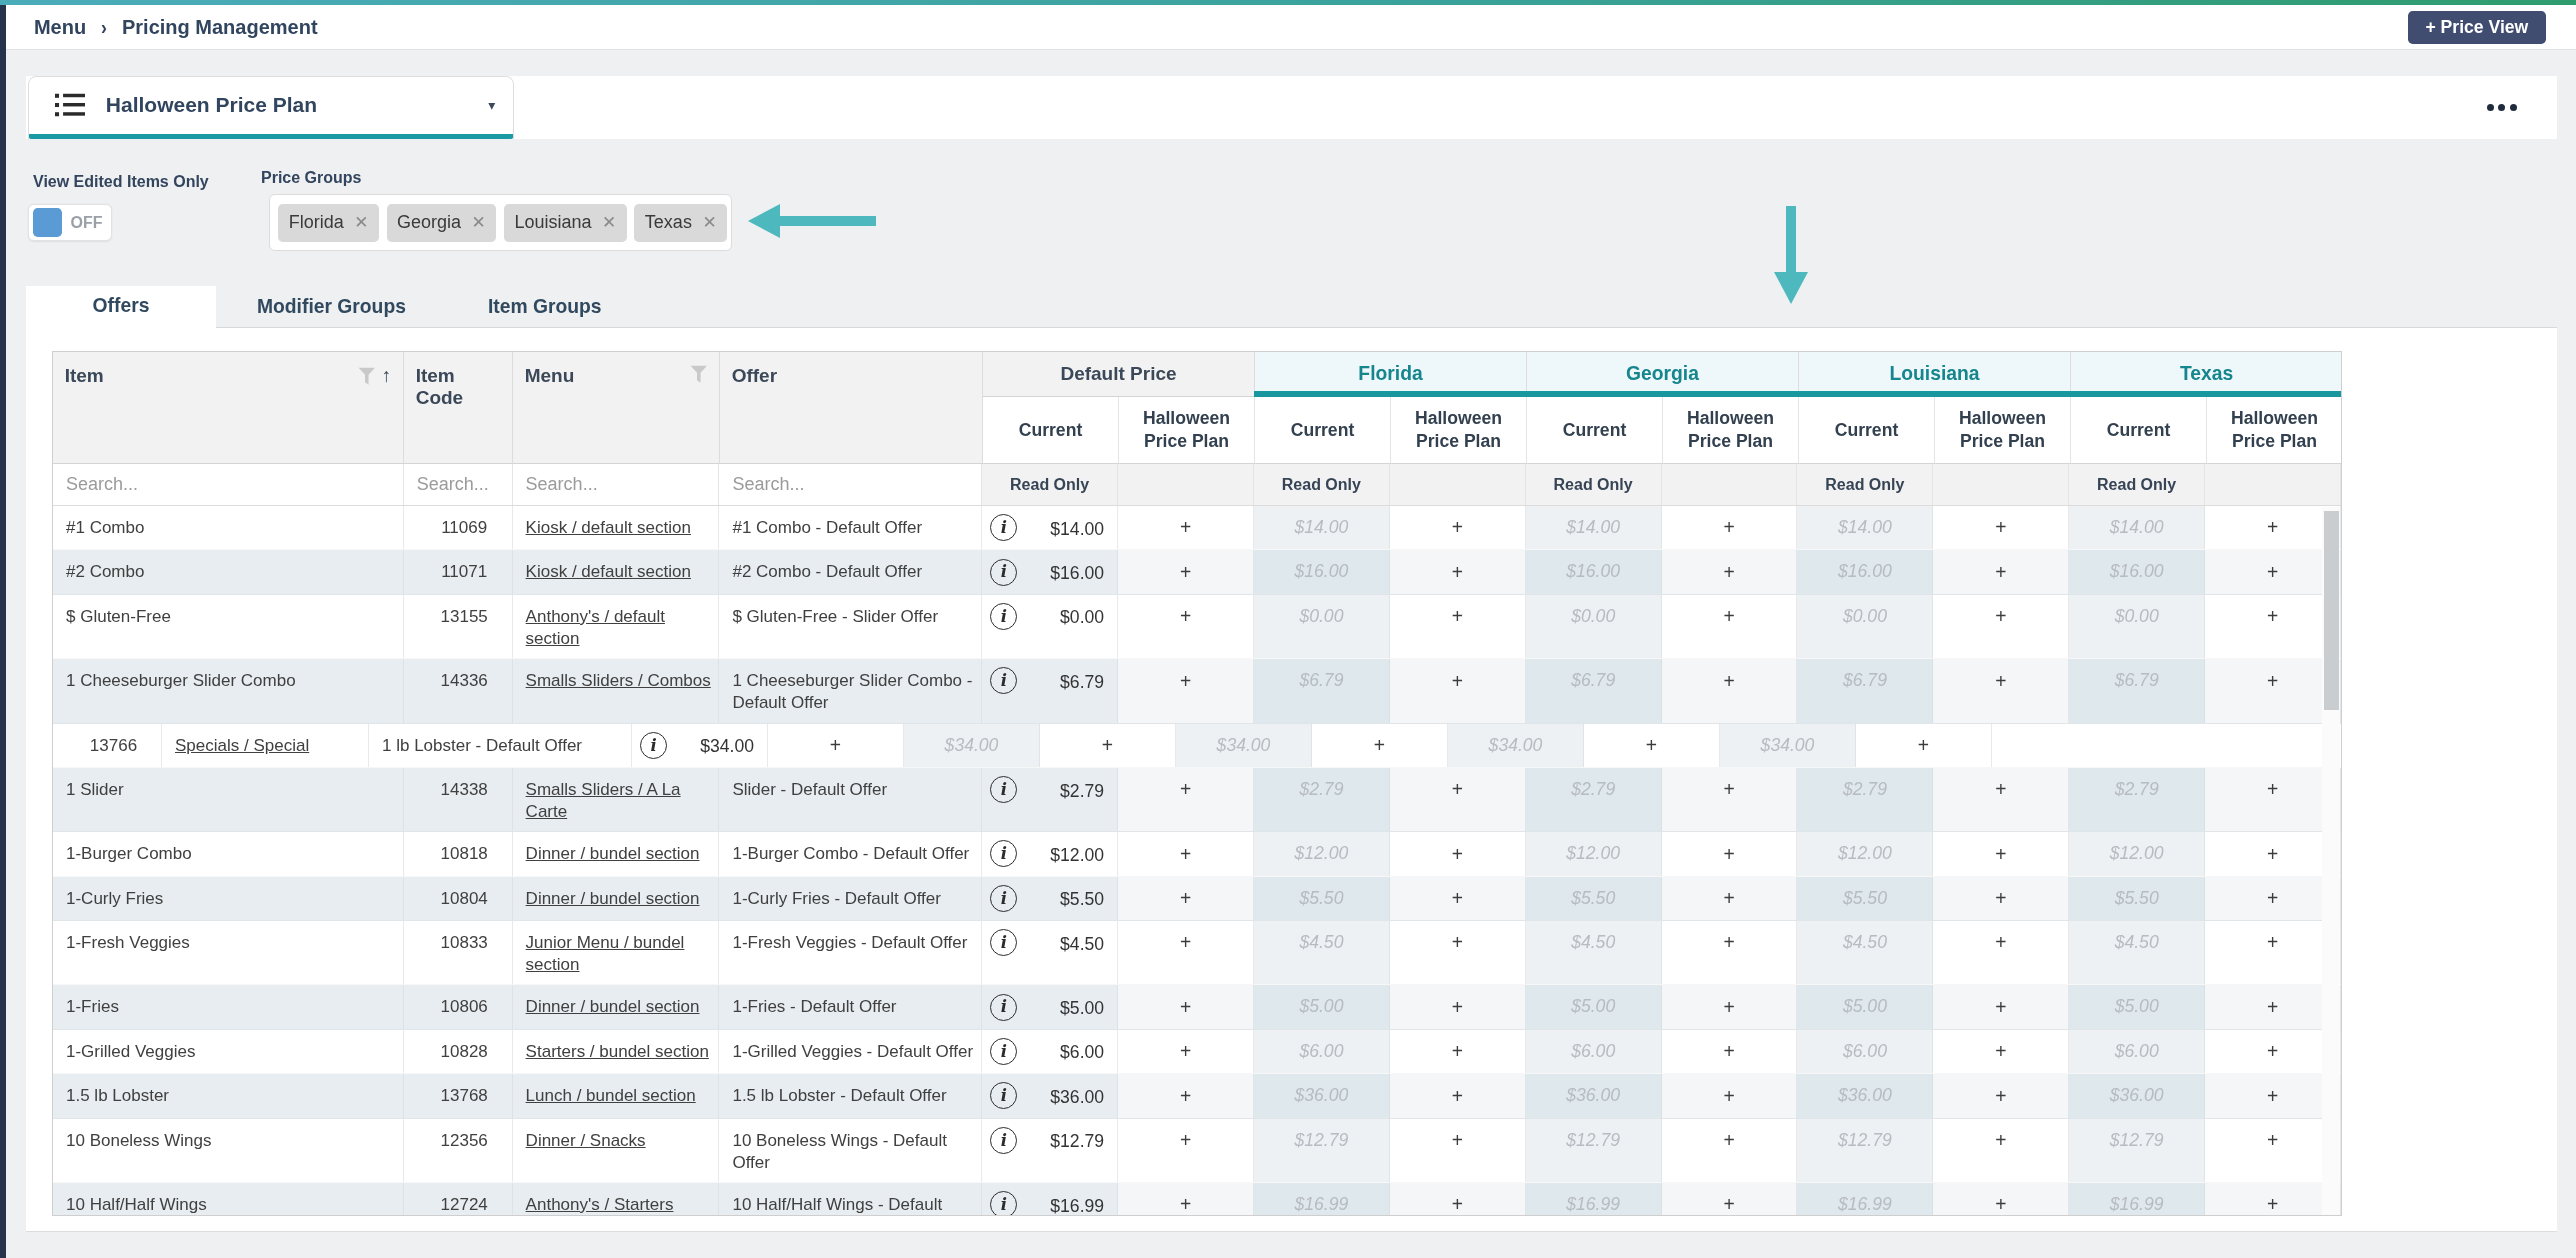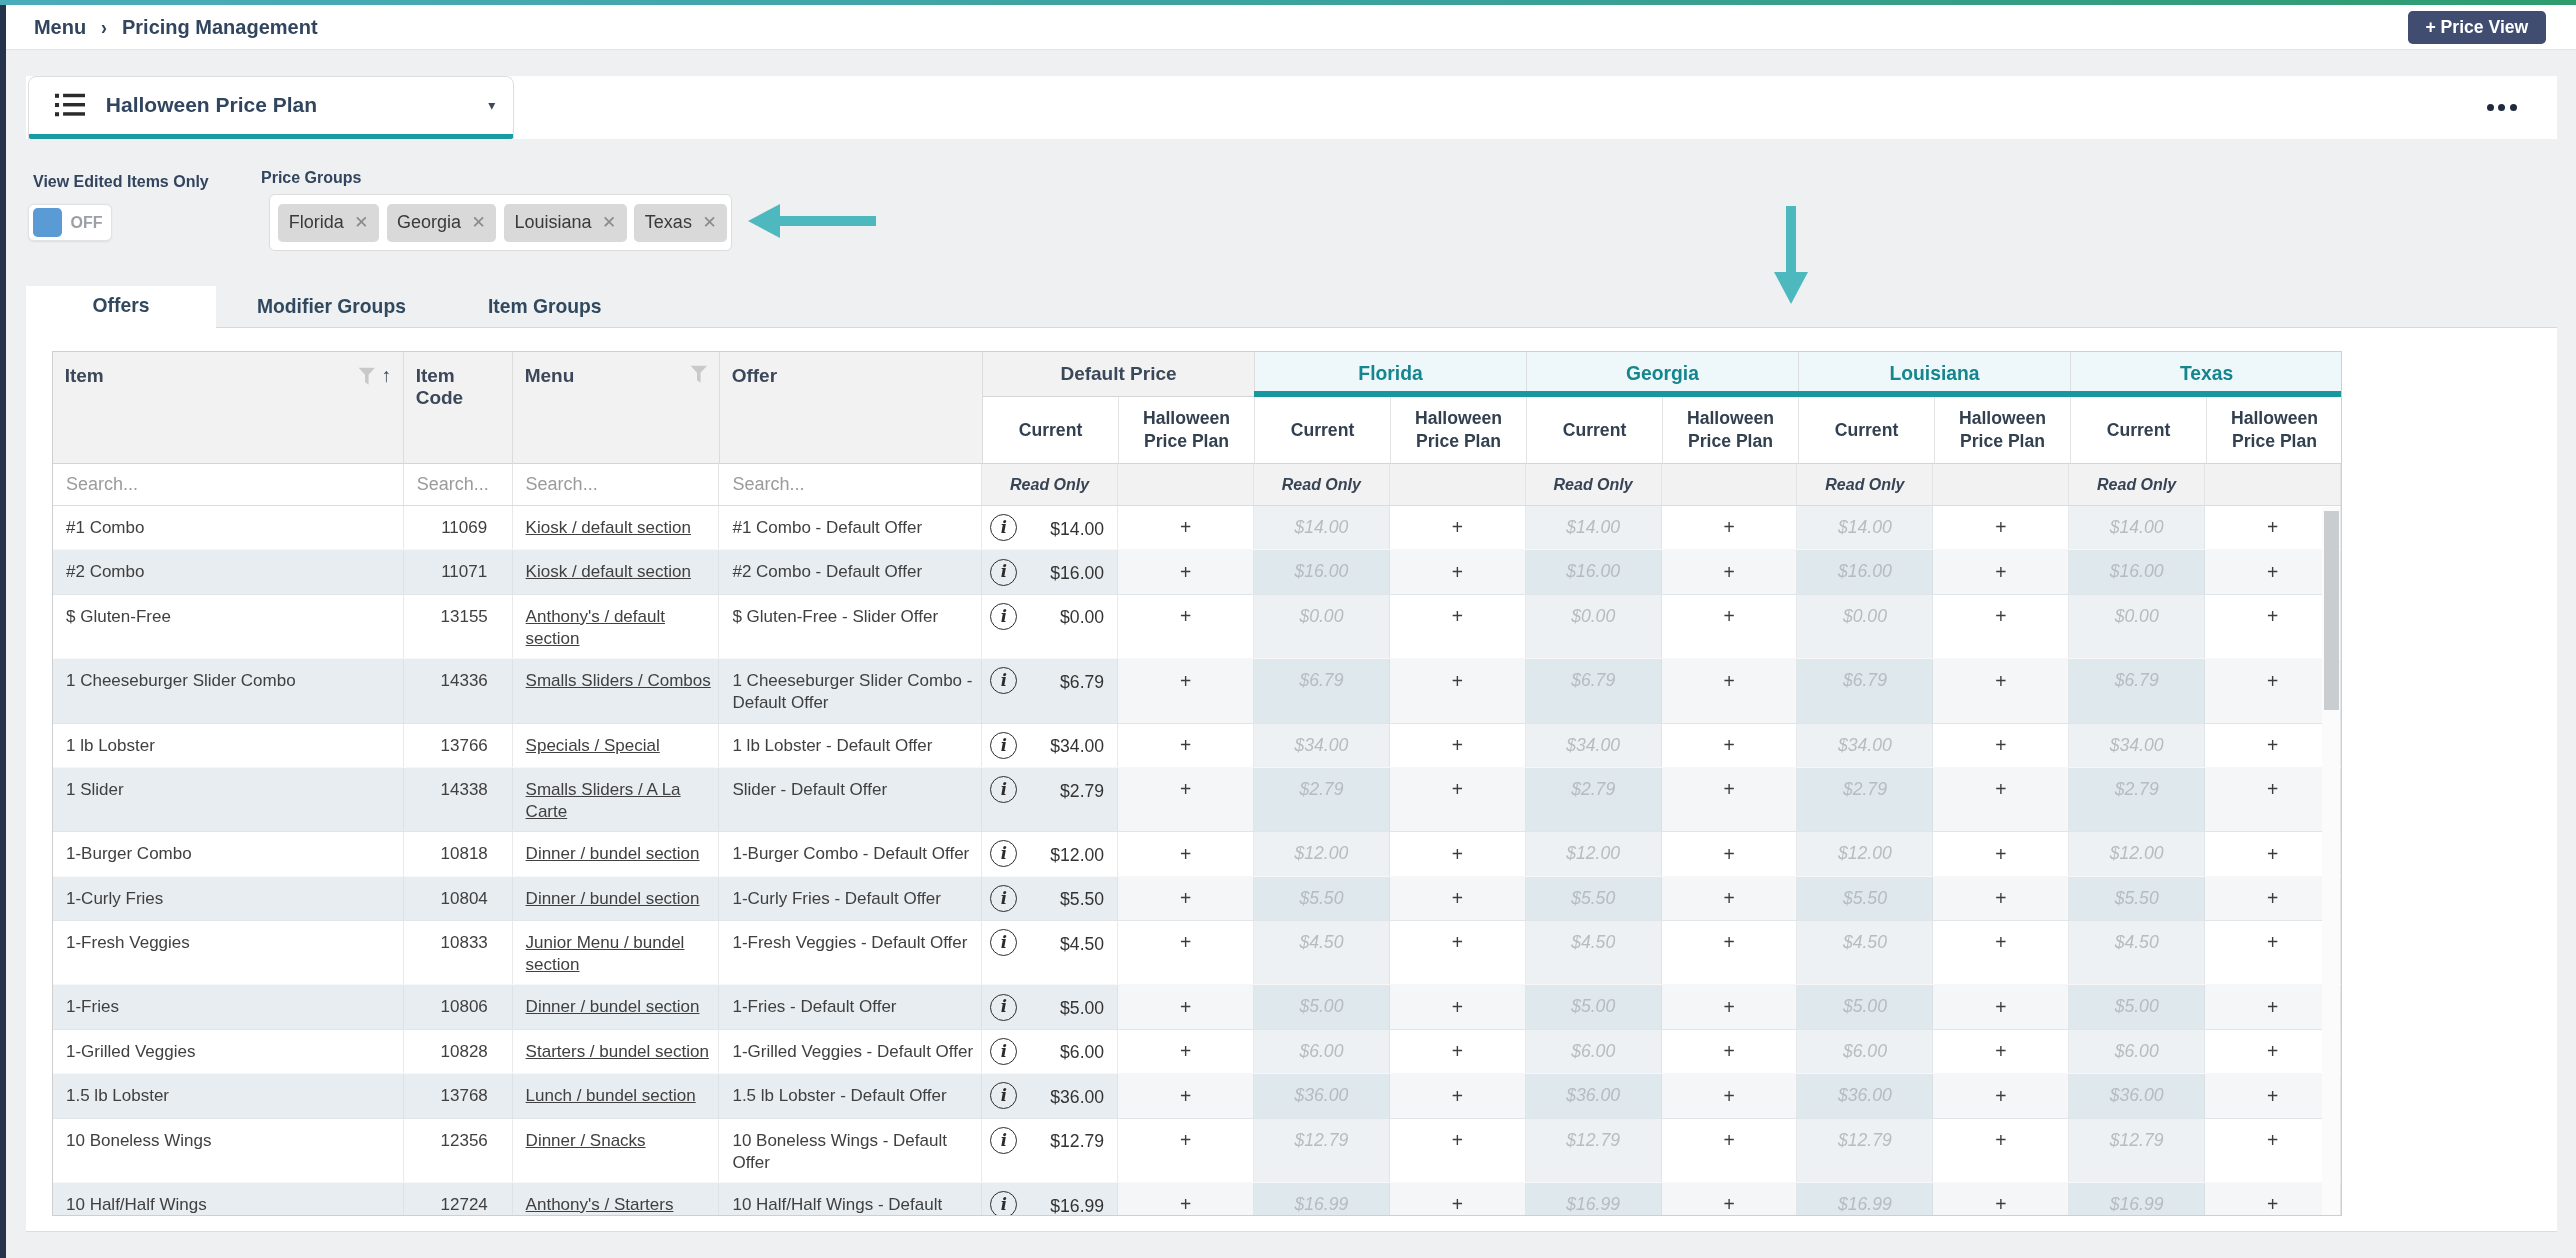--- a/index.html
+++ b/index.html
@@ -90,21 +90,21 @@
   .sh { grid-row:2; background:#ffffff; border-right:0.6px solid #e4e4e4; border-bottom:0.6px solid #d4d4d4;
     display:flex; align-items:center; justify-content:center; text-align:center;
     font-size:17.6px; font-weight:700; color:#33404f; line-height:1.3; padding:0 8.2px; }
 
   .search-row { display:flex; height:42px; border-bottom:0.6px solid #dcdcdc; background:#ffffff; }
   .search-cell { height:100%; border-right:0.6px solid #e4e4e4; }
   .search-input { width:100%; height:100%; border:none; outline:none; padding:0 0 0 13px;
     font-size:18px; font-family:inherit; color:#3b82f6; background:#ffffff; }
   .search-input::placeholder { color:#9b9b9b; }
   .ro-cell { width:136px; background:#f2f2f2; display:flex; align-items:center; justify-content:center;
-    font-size:16px; font-weight:700; color:#374456;font-style:italic; }
+    font-size:16px; font-weight:700; color:#374456; }
   .w-item{width:351px;} .w-code{width:109px;} .w-menu{width:207px;} .w-offer{width:263px;}
 
   .tbody { position:relative; }
   .row { display:flex; min-height:42px; }
   .row.plain { background:#ffffff; }
   .row.striped { background:#e8edf1; }
   .cell { border-right:0.6px solid rgba(210,216,220,.55); padding-top:11px; padding-bottom:8.2px;
     font-size:17px; color:#404040; line-height:1.3; }
   .c-item { width:351px; padding-left:13px; padding-right:9.4px; }
   .c-code { width:109px; padding-left:13px;text-align:center; }
@@ -335,21 +335,20 @@
           <div class="cell c-scur">$6.79</div>
           <div class="cell c-plus">+</div>
           <div class="cell c-scur">$6.79</div>
           <div class="cell c-plus">+</div>
           <div class="cell c-scur">$6.79</div>
           <div class="cell c-plus">+</div>
           <div class="cell c-scur">$6.79</div>
           <div class="cell c-plus">+</div>
         </div>
         <div class="row plain">
-          <div class="cell c-item">1 lb Lobster</div>
           <div class="cell c-code">13766</div>
           <div class="cell c-menu">Specials / Special</div>
           <div class="cell c-offer">1 lb Lobster - Default Offer</div>
           <div class="cell c-dcur">
             <div class="info-icon">i</div>
             <div class="price">$34.00</div>
           </div>
           <div class="cell c-plus">+</div>
           <div class="cell c-scur">$34.00</div>
           <div class="cell c-plus">+</div>

